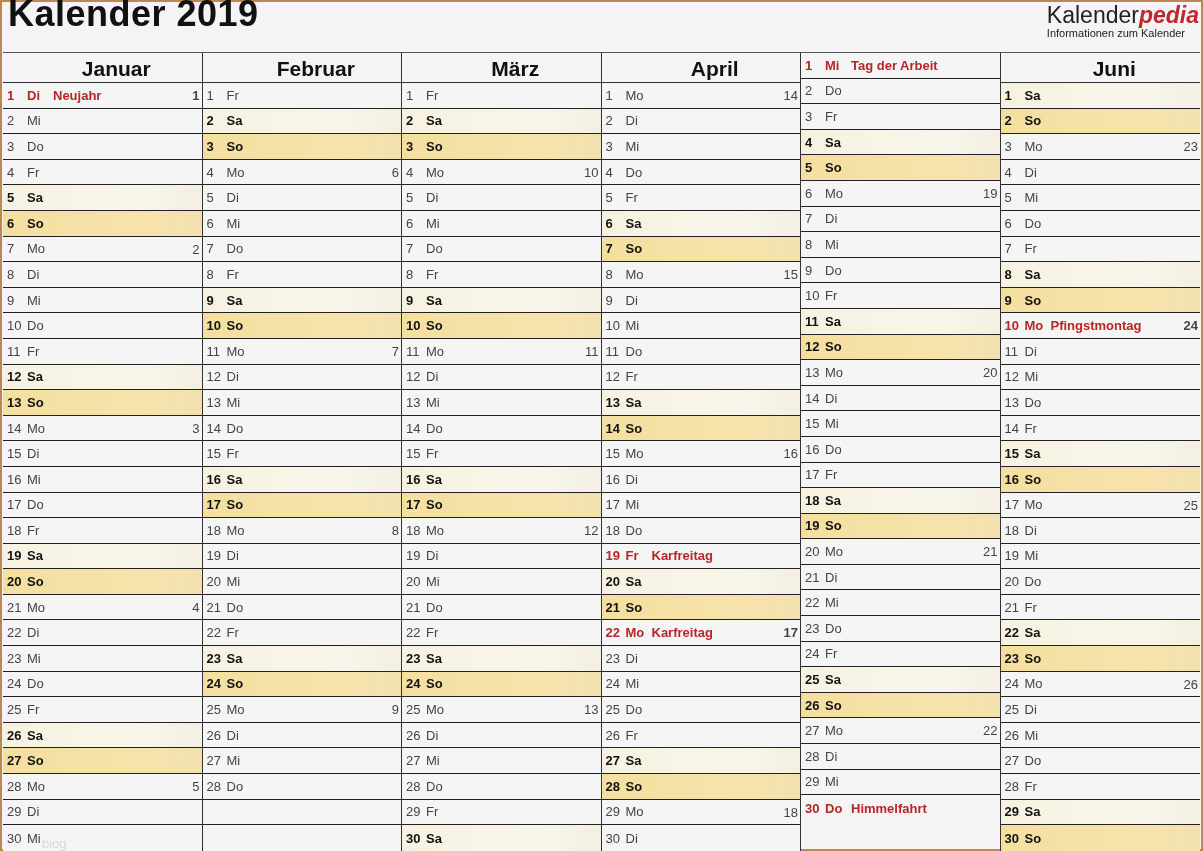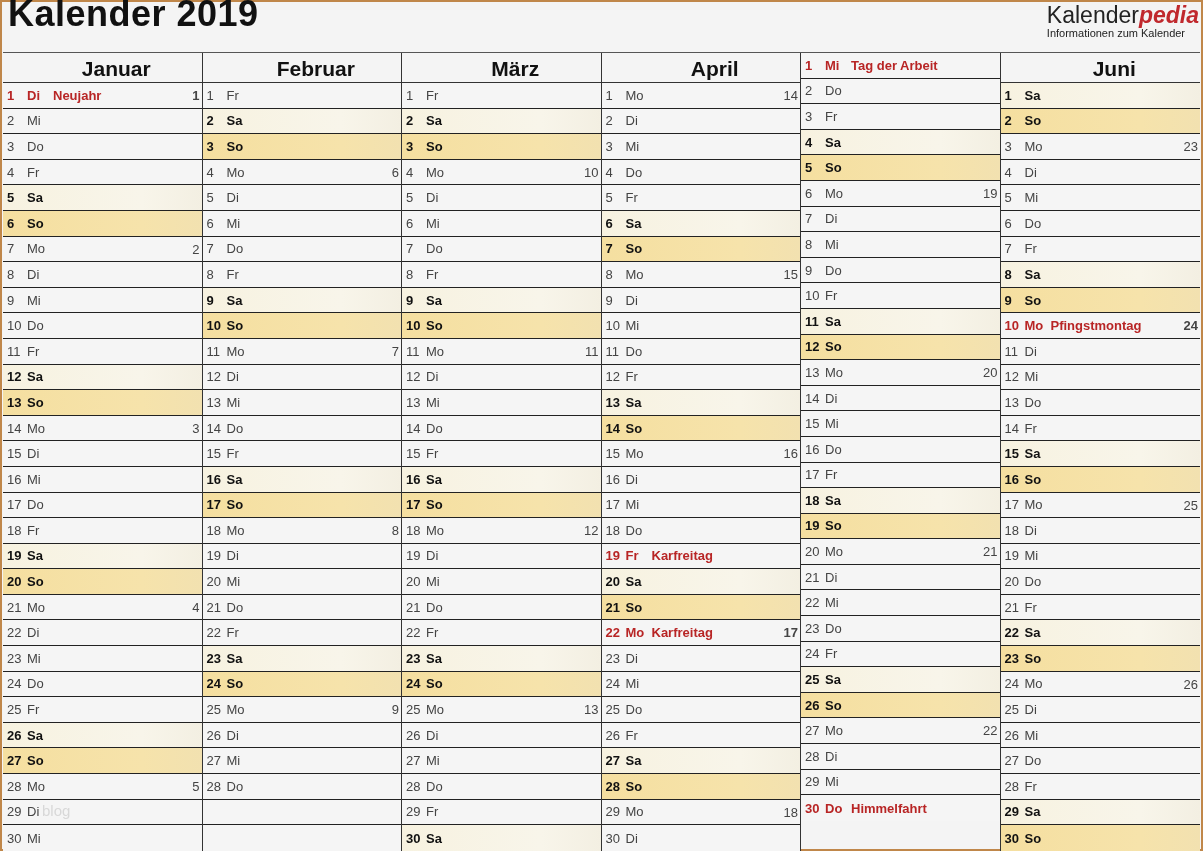--- a/index.html
+++ b/index.html
@@ -18,21 +18,21 @@
   .row{height:25.6px;box-sizing:border-box;border-bottom:1px solid #222;position:relative;font-size:13px;color:#444;display:flex;align-items:center;background:#f5f5f5;}
   .row:last-child{border-bottom:none;}
   .row .d{width:20px;padding-left:4px;}
   .row .w{width:26px;}
   .row .h{flex:1;}
   .row .kw{position:absolute;right:2px;top:5px;font-size:13px;color:#444;}
   .row.sat{background:linear-gradient(90deg,#f7f2e0,#f8f5ea 70%,#f3efe2);font-weight:bold;color:#111;}
   .row.sun{background:linear-gradient(90deg,#f5dfa0,#f6e3ab 70%,#f2e1b0);font-weight:bold;color:#111;}
   .row.hol{font-weight:bold;color:#b82525;}
   .row.empty{background:#f5f5f5;}
-  .wm{position:absolute;left:40px;top:800px;font-size:15px;color:#d8d8d8;}
+  .wm{position:absolute;left:40px;top:834px;font-size:13px;color:#d8d8d8;}
 </style>
 </head>
 <body>
 
 <div class="frame">
   <div class="title">Kalender 2019</div>
   <div class="brand">
     <div class="b1"><span>Kalender</span><span class="p">pedia</span></div>
     <div class="b2">Informationen zum Kalender</div>
   </div>

